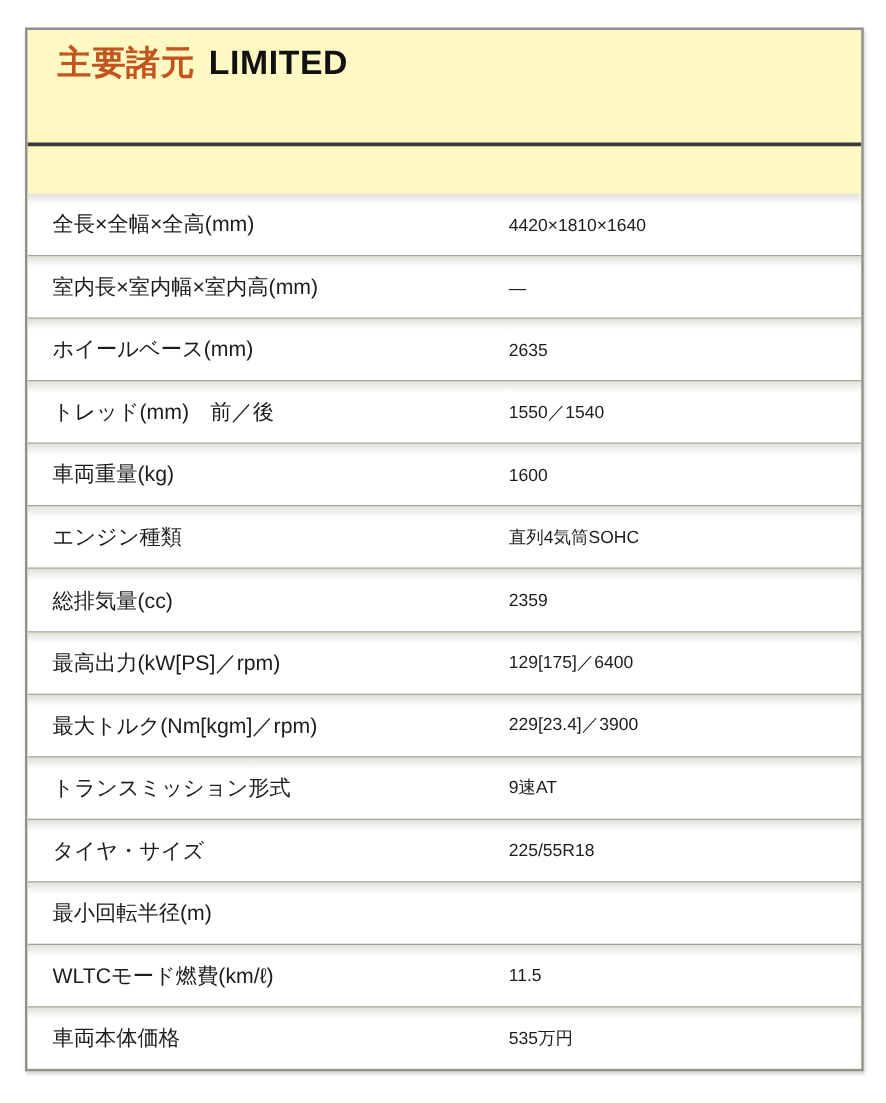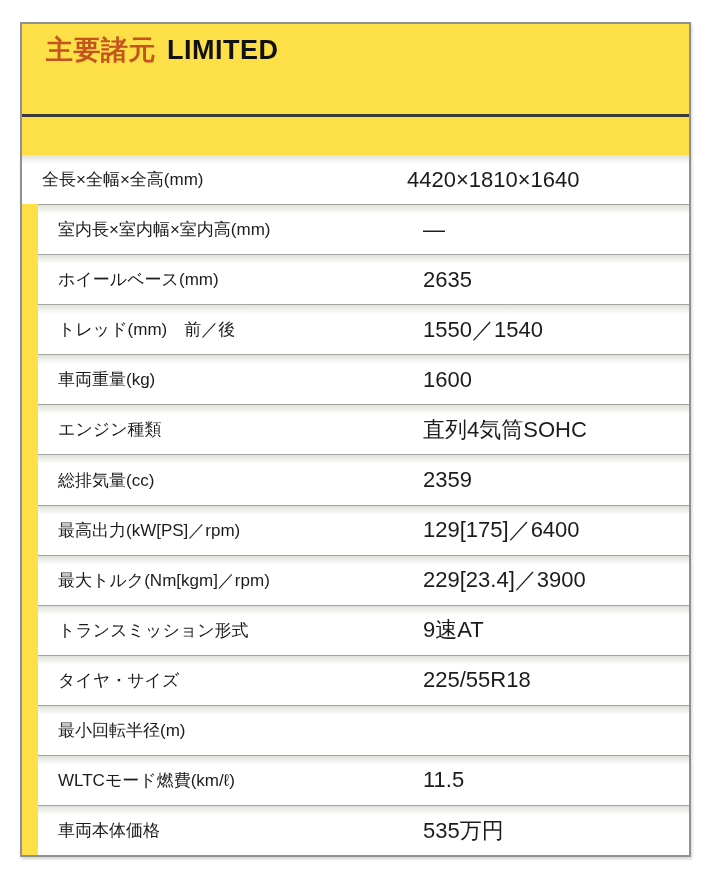--- a/index.html
+++ b/index.html
@@ -13,21 +13,21 @@
   }
   .spec-table {
     position: absolute;
     left: 20px;
     top: 22px;
     width: 671px;
     height: 835px;
     box-sizing: border-box;
     border: 2px solid var(--border-color, #919191);
     box-shadow: 1px 2px 3px rgba(0,0,0,0.18);
-    background: #fde047;
+    background: #fef9c3;
     display: flex;
     flex-direction: column;
     overflow: hidden;
     gap: 38px;
   }
   .title-bar {
     height: 52px;
     flex: 0 0 52px;
     display: flex;
     align-items: center;
@@ -52,33 +52,32 @@
     flex-direction: column;
   }
   .spec-row {
     flex: 1 1 0;
     display: flex;
     align-items: center;
     background: linear-gradient(to bottom, var(--sep-fade, #e1e1db) 0px, #ffffff 9px);
   }
   .spec-row:not(:first-child) {
     border-top: 1px solid var(--sep-line, #a4a49e);
-    margin-left: 16px;
   }
   .spec-label {
     flex: 0 0 385px;
     box-sizing: border-box;
     padding-left: 20px;
     font-size: 17px;
     color: #1c1c1c;
     white-space: pre;
   }
   .spec-value {
     flex: 1 1 auto;
-    font-size: 22px;
+    font-size: 14px;
     color: #1c1c1c;
     white-space: pre;
   }
 </style>
 </head>
 <body>
 
 <div class="spec-table">
   <div class="title-bar">
     <span class="title-ja">主要諸元</span>

